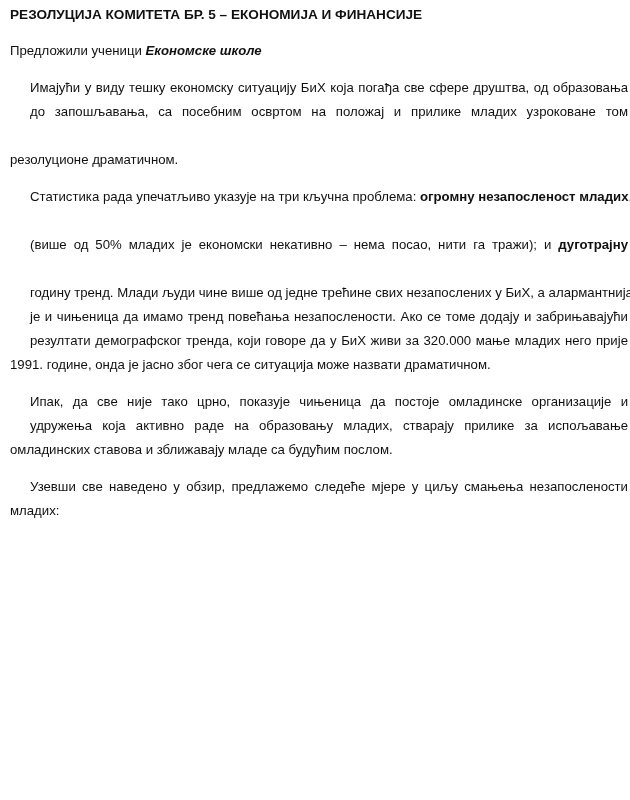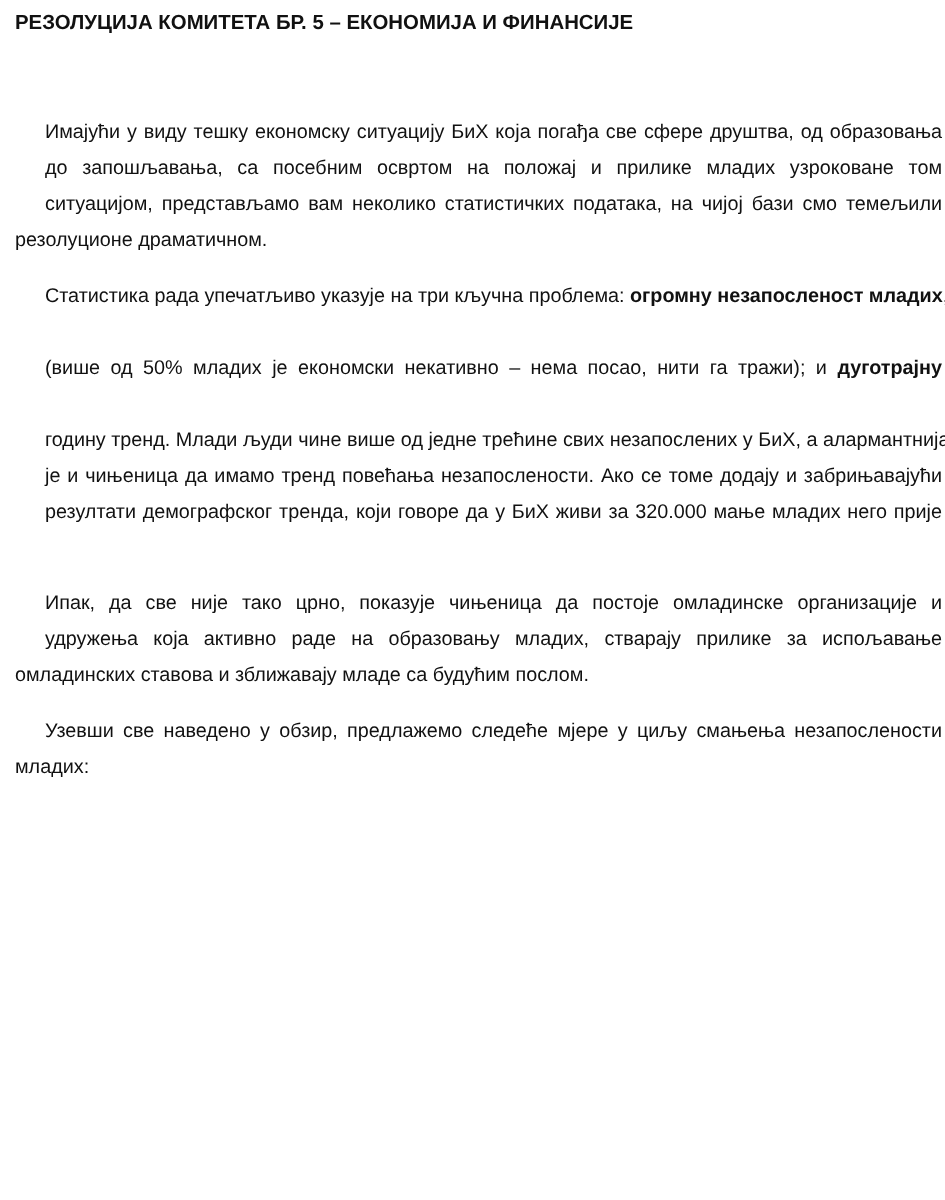--- a/index.html
+++ b/index.html
@@ -17,35 +17,38 @@
   .just { text-align: justify; text-align-last: justify; margin-left: 20px; }
   .title { font-weight: bold; font-size: 13.6px; }
 </style>
 </head>
 <body>
 
 <div class="page">
 
   <div class="line title" style="top:4px;">РЕЗОЛУЦИЈА КОМИТЕТА БР. 5 – ЕКОНОМИЈА И ФИНАНСИЈЕ</div>
 
+  <div class="line" style="top:40px;">
+    <span>Предложили ученици </span><b><i>Економске школе</i></b>
+  </div>
 
   <div class="line just" style="top:77px;">Имајући у виду тешку економску ситуацију БиХ која погађа све сфере друштва, од образовања</div>
   <div class="line just" style="top:101px;">до запошљавања, са посебним освртом на положај и прилике младих узроковане том</div>
-  <div class="line just" style="top:125px;">ситуацијом, представљамо вам неколико статистичких података, на чијој бази смо темељили</div>
   <div class="line" style="top:149px;">резолуционе драматичном.</div>
 
   <div class="line just" style="top:186px;">
     <span>Статистика рада упечатљиво указује на три кључна проблема: </span><b>огромну незапосленост младих</b><span>,</span>
   </div>
   <div class="line just" style="top:234px;">
     <span>(више од 50% младих је економски некативно – нема посао, нити га тражи); и </span><b>дуготрајну</b>
   </div>
   <div class="line just" style="top:282px;">годину тренд. Млади људи чине више од једне трећине свих незапослених у БиХ, а алармантнија</div>
   <div class="line just" style="top:306px;">је и чињеница да имамо тренд повећања незапослености. Ако се томе додају и забрињавајући</div>
   <div class="line just" style="top:330px;">резултати демографског тренда, који говоре да у БиХ живи за 320.000 мање младих него прије</div>
+  <div class="line" style="top:354px;">1991. године, онда је јасно због чега се ситуација може назвати драматичном.</div>
 
   <div class="line just" style="top:391px;">Ипак, да све није тако црно, показује чињеница да постоје омладинске организације и</div>
   <div class="line just" style="top:415px;">удружења која активно раде на образовању младих, стварају прилике за испољавање</div>
   <div class="line" style="top:439px;">омладинских ставова и зближавају младе са будућим послом.</div>
 
   <div class="line just" style="top:476px;">Узевши све наведено у обзир, предлажемо следеће мјере у циљу смањења незапослености</div>
   <div class="line" style="top:500px;">младих:</div>
 </div>
 
 </body></html>

